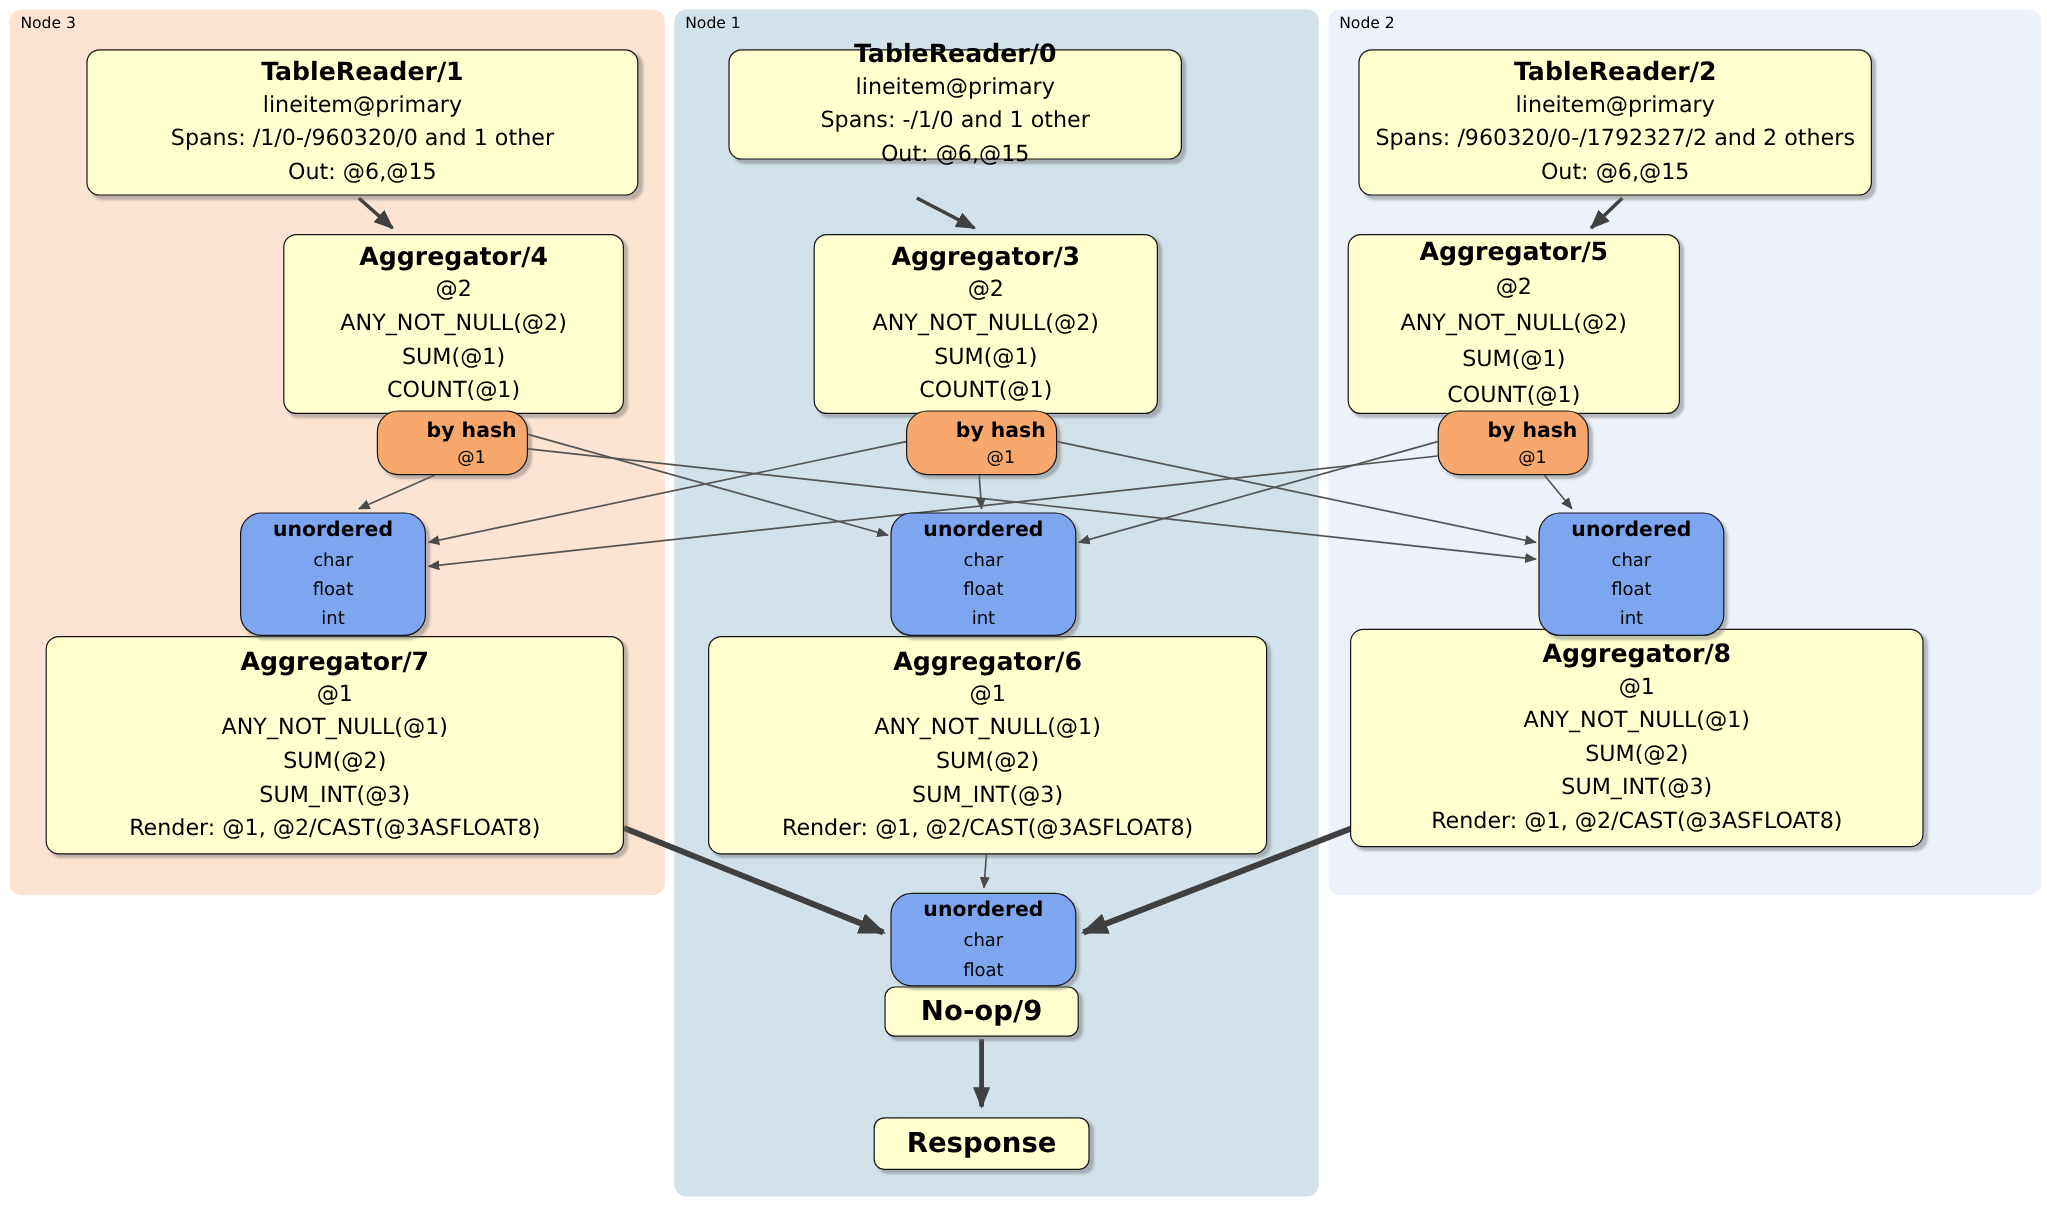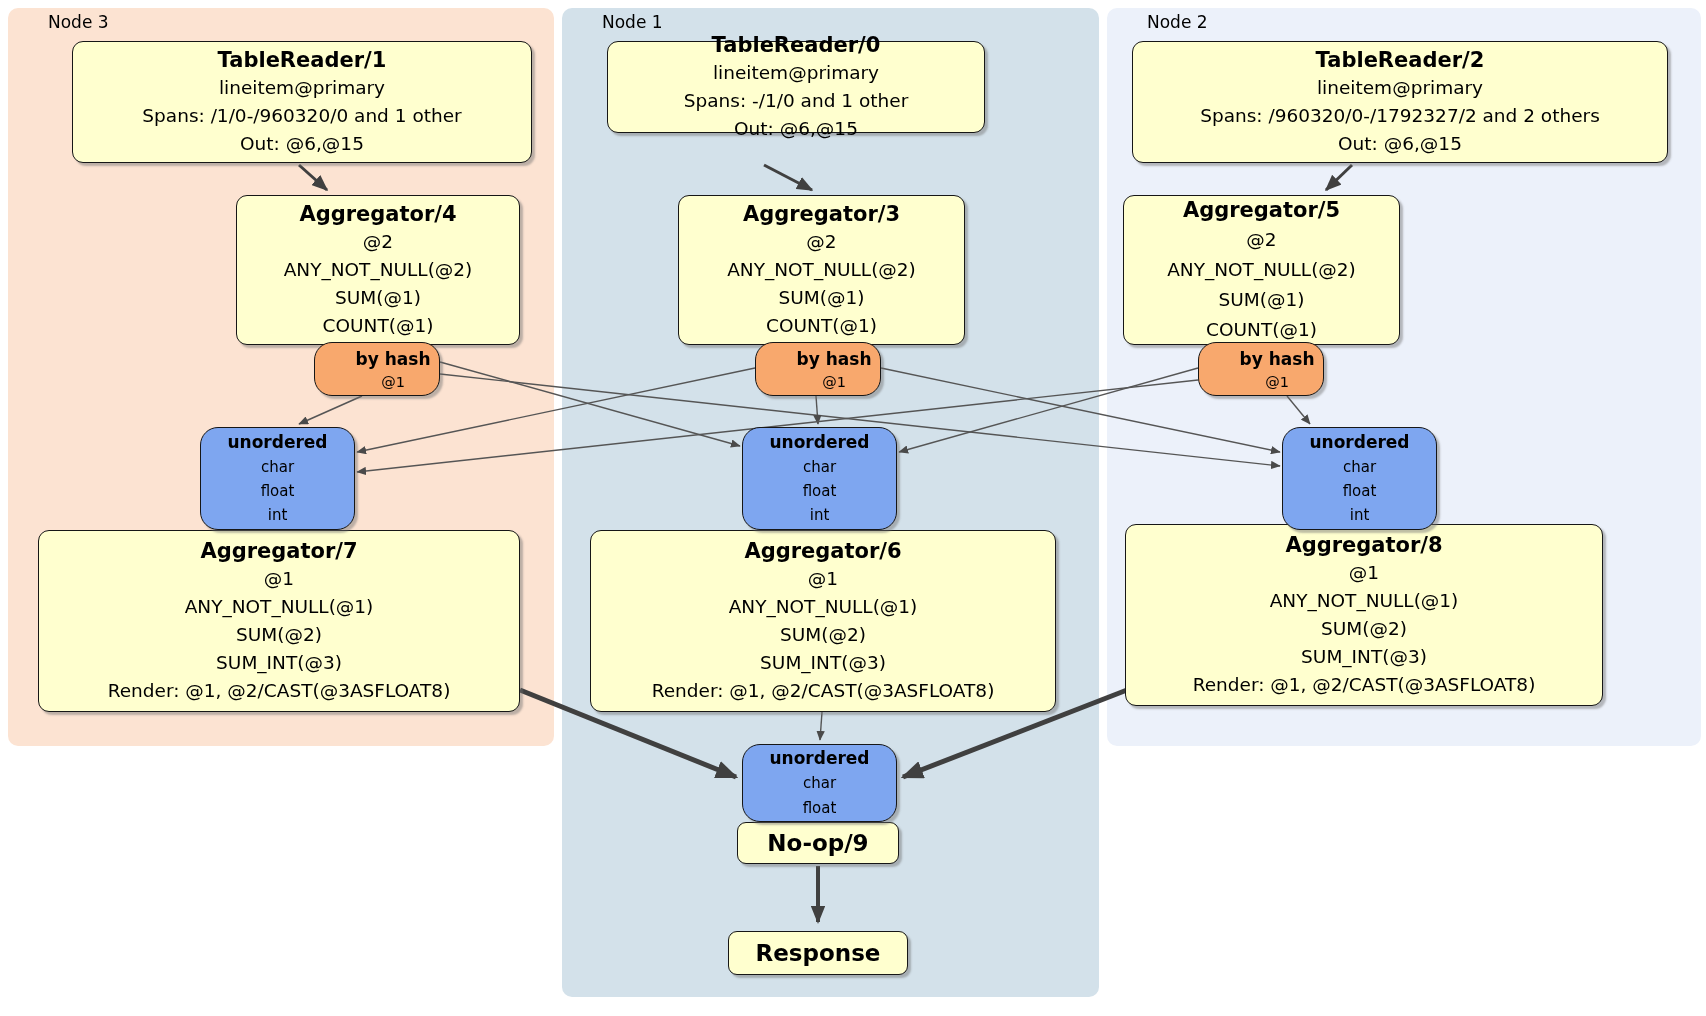--- a/index.html
+++ b/index.html
@@ -4,21 +4,21 @@
 <title>DistSQL Plan</title>
 <style>
   html,body { margin:0; padding:0; background:#ffffff; }
   body { font-family:"DejaVu Sans","Liberation Sans",sans-serif; color:#000; }
   .canvas { position:relative; width:1706px; height:1016px; overflow:hidden; background:#fff; }
 
   .panel { position:absolute; border-radius:10px; z-index:0; }
   .panel.p3 { background:var(--panel3); }
   .panel.p1 { background:var(--panel1); }
   .panel.p2 { background:var(--panel2); }
-  .panel-label { position:absolute; left:9px; top:4px; font-size:17px; color:#000;margin-left:31px; }
+  .panel-label { position:absolute; left:9px; top:4px; font-size:13px; color:#000; }
 
   svg.edges { position:absolute; left:0; top:0; z-index:1; }
   line.thin  { stroke:var(--edge); stroke-width:1.4; }
   line.med   { stroke:var(--thickedge); stroke-width:3; }
   line.med4  { stroke:var(--thickedge); stroke-width:4; }
   line.thick { stroke:var(--thickedge); stroke-width:5; }
 
   .box { position:absolute; box-sizing:border-box; border:1.6px solid #161616;
          background:var(--box); border-radius:11px; text-align:center; z-index:2;
          box-shadow:3px 3px 2px rgba(110,110,110,0.45);
@@ -142,21 +142,21 @@
   </div>
   <div class="box" style="left:590px;top:530px;width:466px;height:182px;">
     <div class="title">Aggregator/6</div>
     <div class="line">@1</div>
     <div class="line">ANY_NOT_NULL(@1)</div>
     <div class="line">SUM(@2)</div>
     <div class="line">SUM_INT(@3)</div>
     <div class="line">Render: @1, @2/CAST(@3ASFLOAT8)</div>
   </div>
 
-  <div class="box" style="left:1132px;top:41px;width:536px;height:122px;">
+  <div class="box" style="left:1132px;top:41px;width:428px;height:122px;">
     <div class="title">TableReader/2</div>
     <div class="line">lineitem@primary</div>
     <div class="line">Spans: /960320/0-/1792327/2 and 2 others</div>
     <div class="line">Out: @6,@15</div>
   </div>
   <div class="box" style="left:1123px;top:195px;width:277px;height:150px;justify-content:space-between;">
     <div class="title">Aggregator/5</div>
     <div class="line">@2</div>
     <div class="line">ANY_NOT_NULL(@2)</div>
     <div class="line">SUM(@1)</div>

